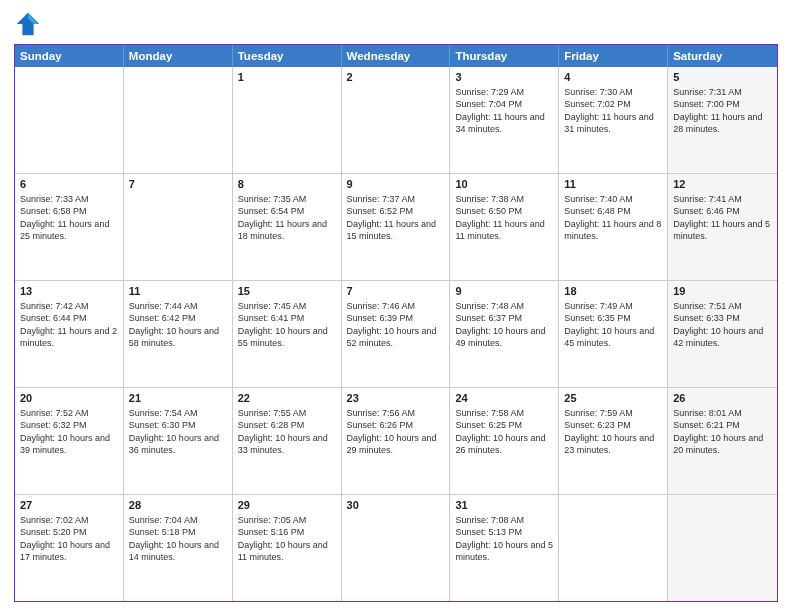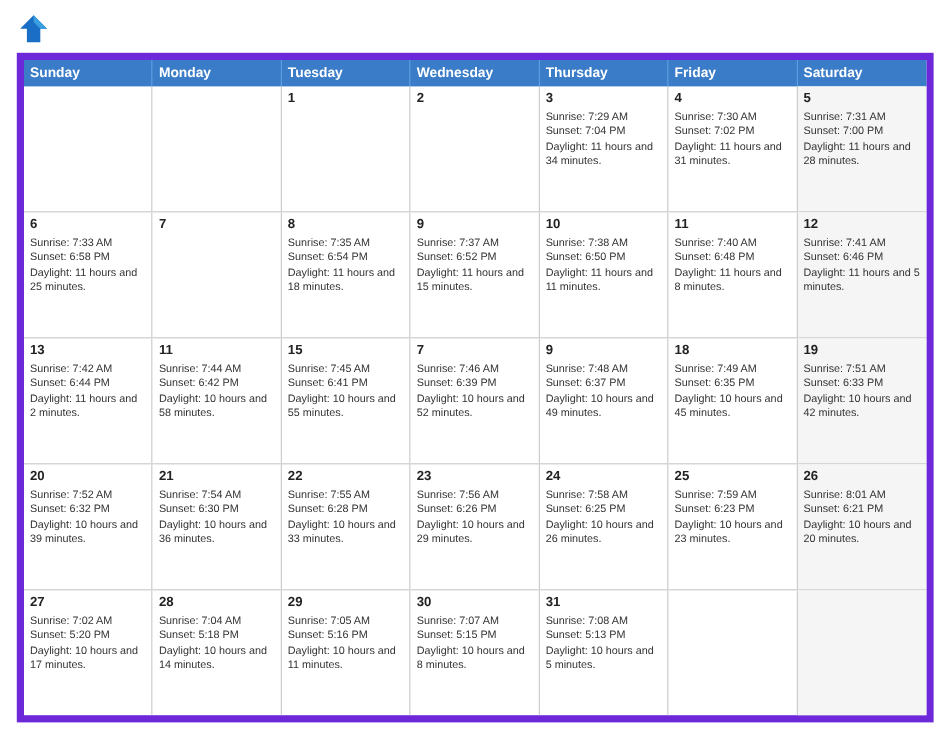--- a/index.html
+++ b/index.html
@@ -58,21 +58,21 @@
       line-height: 1.1;
     }
     .location {
       font-size: 14px;
       color: #555;
     }
     .calendar {
       flex: 1;
       display: flex;
       flex-direction: column;
-      border: 6px solid #6d28d9;
+      border: 1px solid #6d28d9;
     }
     .cal-header {
       display: grid;
       grid-template-columns: repeat(7, 1fr);
       background: #3a7cc7;
     }
     .cal-header-cell {
       color: #fff;
       font-size: 11.5px;
       font-weight: bold;
@@ -268,21 +268,20 @@
           <div class="cal-cell">
             <span class="day-num">28</span>
             <div class="day-info">Sunrise: 7:04 AM<br>Sunset: 5:18 PM<br>Daylight: 10 hours and 14 minutes.</div>
           </div>
           <div class="cal-cell">
             <span class="day-num">29</span>
             <div class="day-info">Sunrise: 7:05 AM<br>Sunset: 5:16 PM<br>Daylight: 10 hours and 11 minutes.</div>
           </div>
           <div class="cal-cell">
             <span class="day-num">30</span>
-            <div class="day-info">Sunrise: 7:07 AM<br>Sunset: 5:15 PM<br>Daylight: 10 hours and 8 minutes.</div>
           </div>
           <div class="cal-cell">
             <span class="day-num">31</span>
             <div class="day-info">Sunrise: 7:08 AM<br>Sunset: 5:13 PM<br>Daylight: 10 hours and 5 minutes.</div>
           </div>
           <div class="cal-cell"></div>
           <div class="cal-cell shaded"></div>
         </div>
       </div>
   </div>

